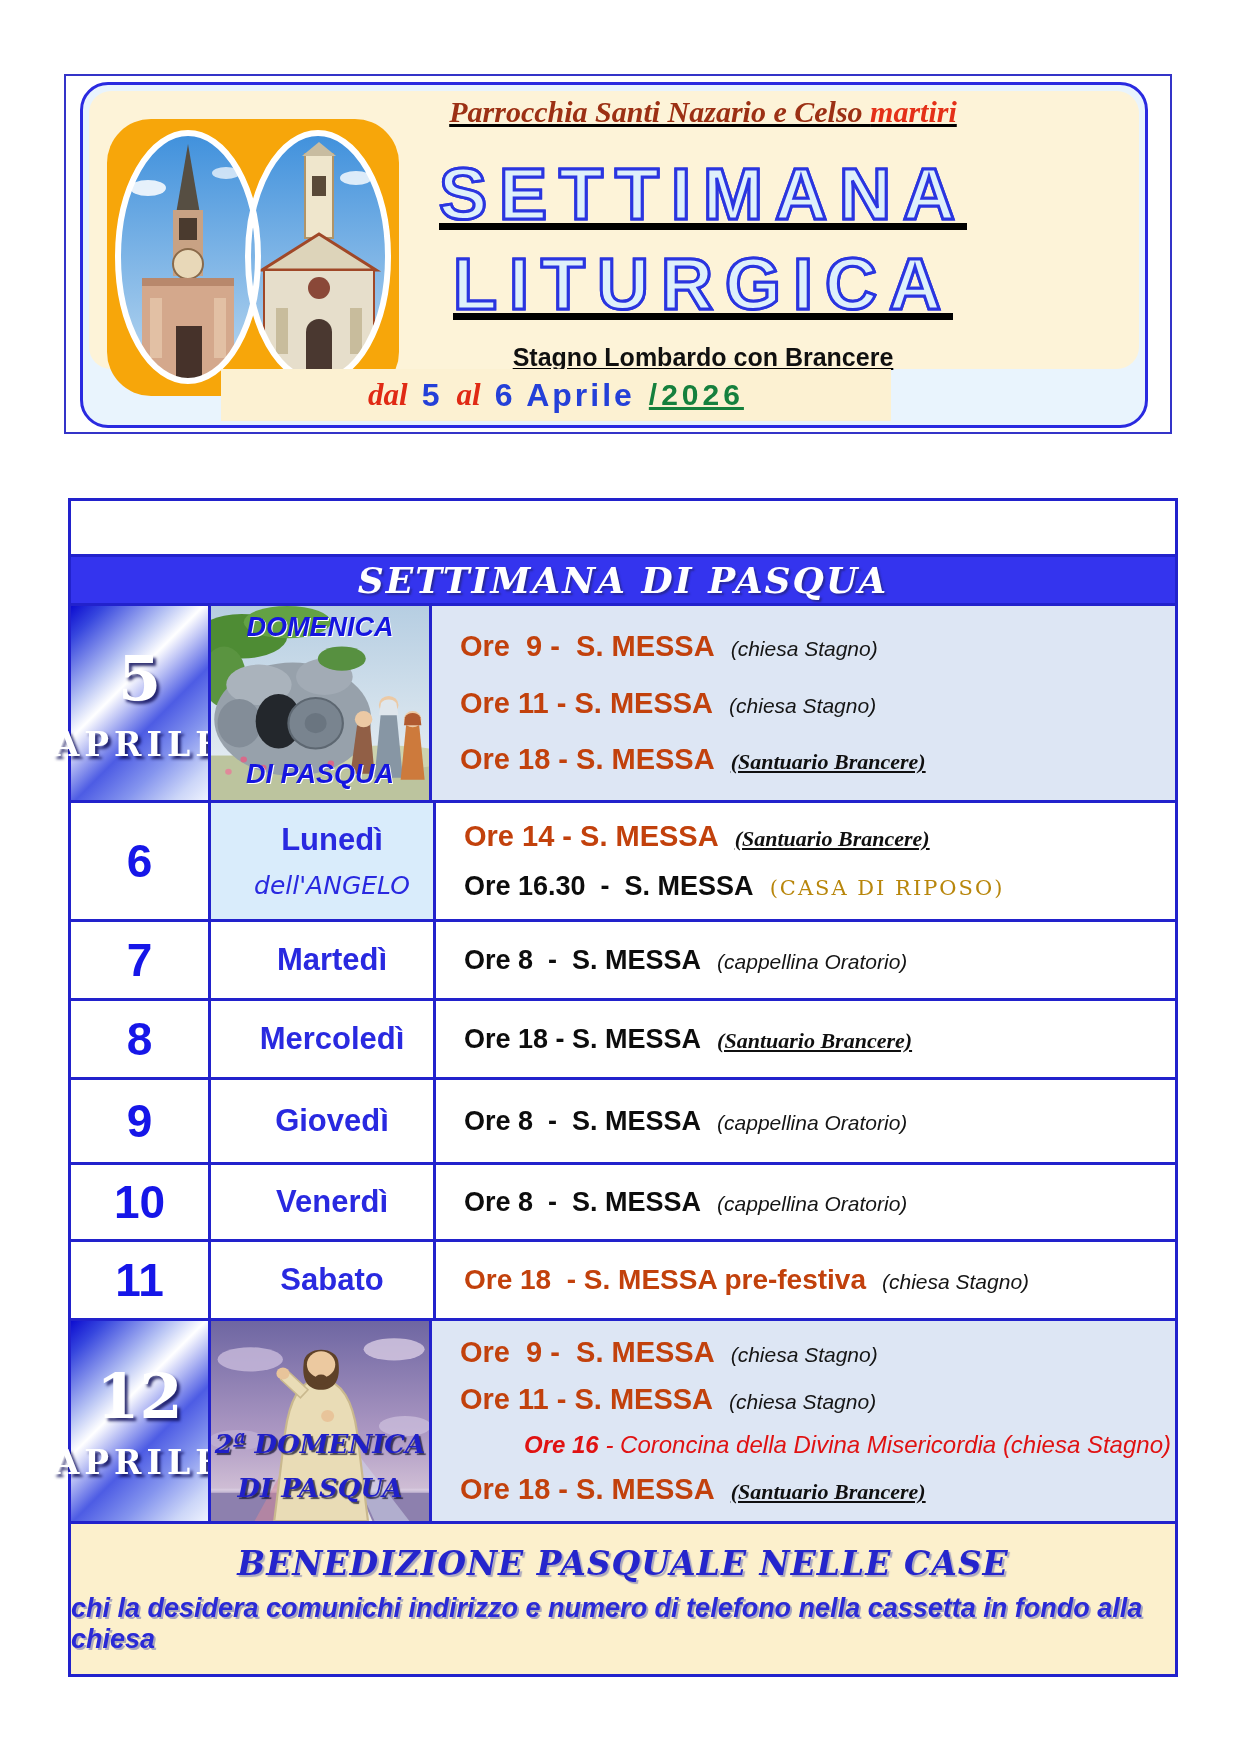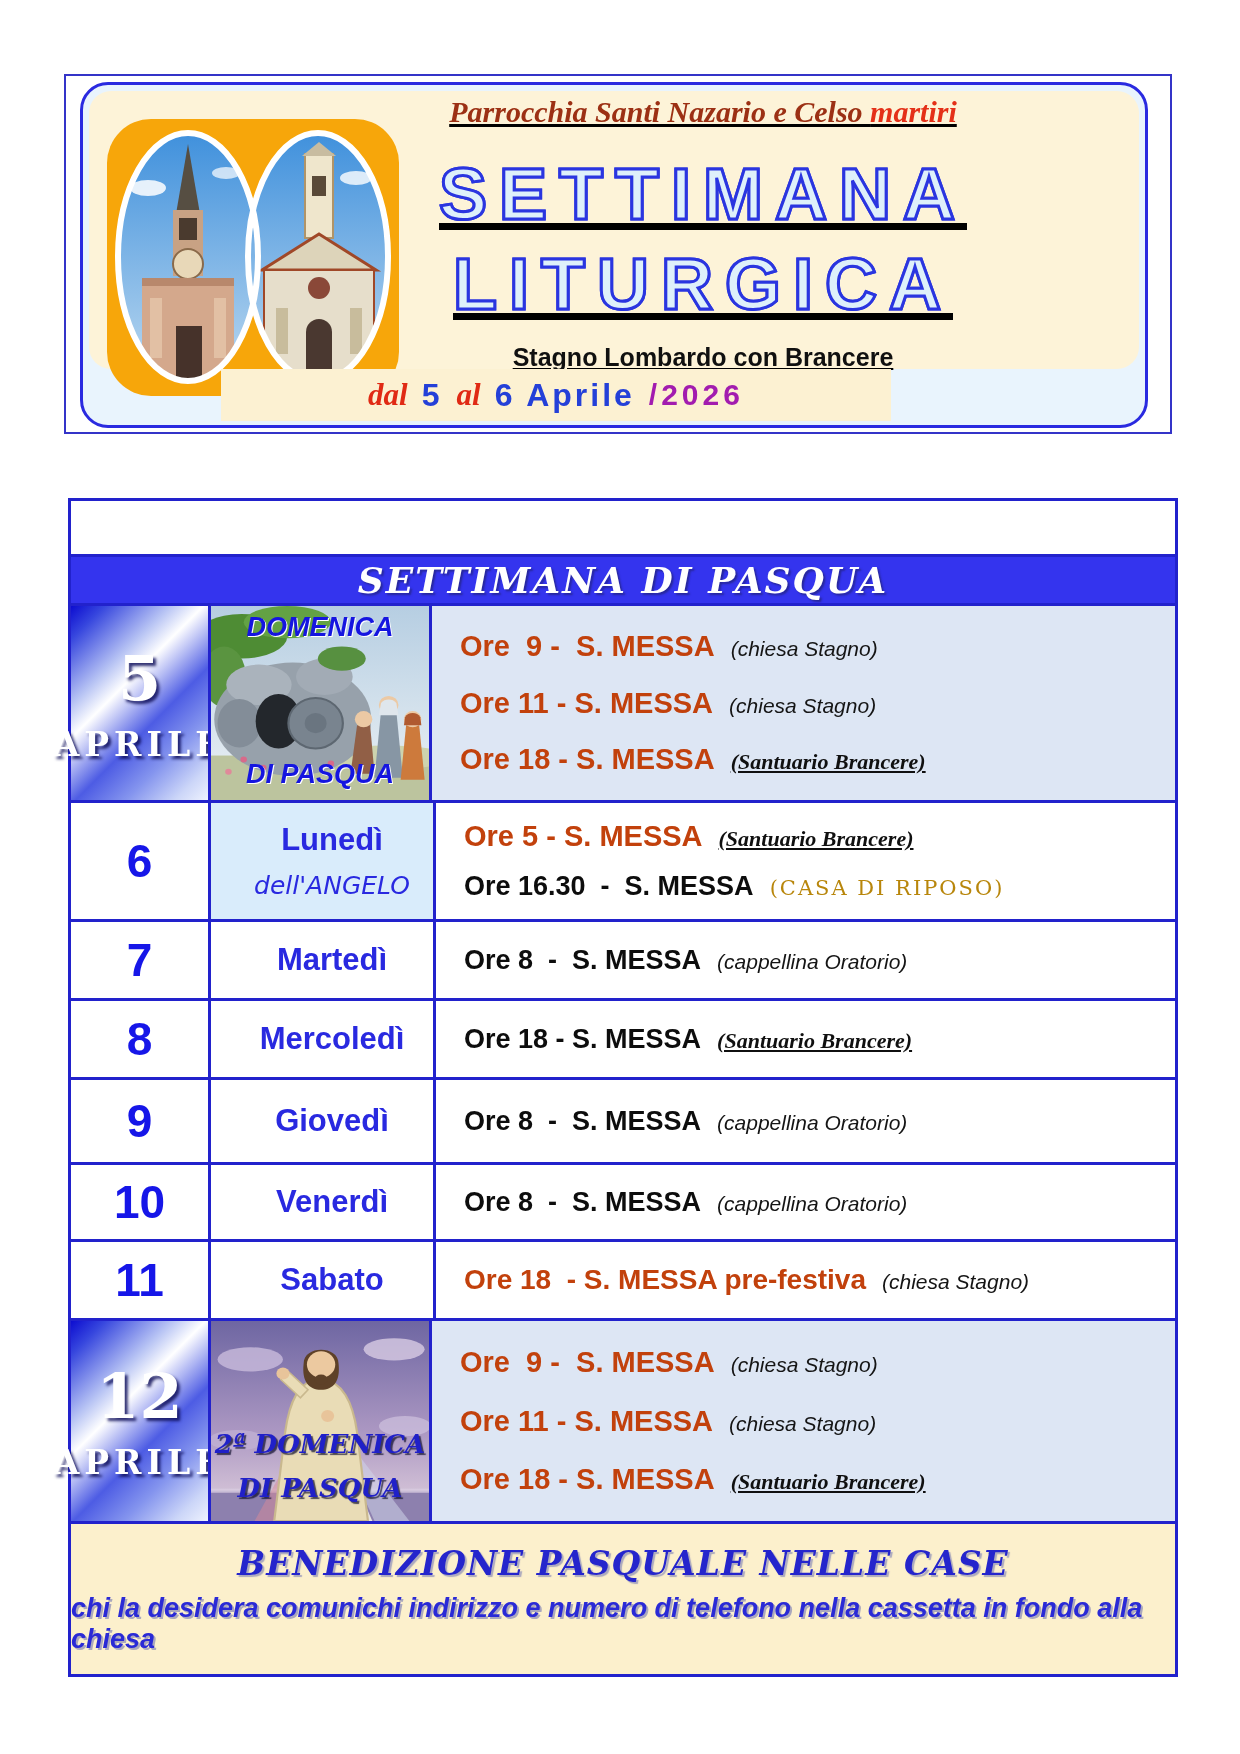--- a/index.html
+++ b/index.html
@@ -19,21 +19,21 @@
   .head-text{position:absolute;left:305px;top:10px;width:630px;text-align:center;text-decoration:underline;}
   .parish{font:bold italic 30px "Liberation Serif",serif;color:#9c3014;white-space:pre;}
   .parish .accent{color:#e43018;}
   .big-title{font:bold 72px "Liberation Sans",sans-serif;letter-spacing:12px;color:#def0fa;
              -webkit-text-stroke:3px #2a35e0;text-shadow:0 0 1px #2a35e0;line-height:86px;}
   .t1{margin-top:22px;text-align:center;}
   .t2{margin-top:4px;}
   .subtitle{margin-top:16px;font:bold 25px "Liberation Sans",sans-serif;color:#101010;}
   .d-red{font:bold italic 31px "Liberation Serif",serif;color:#e02a14;}
   .d-blue{font:bold 32px "Liberation Sans",sans-serif;color:#2440d8;letter-spacing:3px;}
-  .d-year{font:bold 30px "Liberation Sans",sans-serif;color:#a21caf;letter-spacing:4px;}
+  .d-year{font:bold 30px "Liberation Sans",sans-serif;color:#15803d;letter-spacing:4px;text-decoration:underline;}
 
   
   .cal{position:absolute;left:68px;top:498px;width:1104px;border:3px solid #2222cc;background:#fff;}
   .crow{display:flex;border-top:3px solid #2222cc;position:relative;}
   .crow.first{border-top:none;}
   .bar-row{background:#3434ee;align-items:center;justify-content:center;}
   .bar-title{font:bold italic 36px "DejaVu Serif",serif;color:#ffffff;letter-spacing:2px;
              text-shadow:2px 2px 2px rgba(30,30,90,.55);}
   .c1{width:137px;flex:none;display:flex;flex-direction:column;align-items:center;justify-content:center;}
   .c2{width:202px;flex:none;border-left:3px solid #2222cc;border-right:3px solid #2222cc;
@@ -218,21 +218,21 @@
     <div class="crow" style="height:116px;">
       <div class="c1">
           <span class="dnum">6</span>
         </div>
       <div class="c2 row6name">
         <span class="dname">Lunedì</span>
         <span class="dsub">dell'ANGELO</span>
       </div>
       <div class="c3">
         <div class="ev">
-            <span class="t blue">Ore 5 - S. MESSA</span>
+            <span class="t blue">Ore 14 - S. MESSA</span>
             <span class="loc underline">(Santuario Brancere)</span>
           </div>
         <div class="ev">
             <span class="t black">Ore 16.30  -  S. MESSA</span>
             <span class="loc gold">(CASA DI RIPOSO)</span>
           </div>
       </div>
     </div>
 
     <div class="crow" style="height:76px;">
@@ -348,20 +348,24 @@
       </div>
       <div class="c3 lightcell">
         <div class="ev">
             <span class="t blue">Ore  9 -  S. MESSA</span>
             <span class="loc">(chiesa Stagno)</span>
           </div>
         <div class="ev">
             <span class="t blue">Ore 11 - S. MESSA</span>
             <span class="loc">(chiesa Stagno)</span>
           </div>
+        <div class="ev red-line">
+            <span class="red-time">Ore 16</span>
+            <span class="red-rest"> - Coroncina della Divina Misericordia (chiesa Stagno)</span>
+          </div>
         <div class="ev">
             <span class="t blue">Ore 18 - S. MESSA</span>
             <span class="loc underline">(Santuario Brancere)</span>
           </div>
       </div>
     </div>
 
     <div class="crow banner" style="height:150px;">
       <div class="banner-title">BENEDIZIONE PASQUALE NELLE CASE</div>
       <div class="banner-sub">chi la desidera comunichi indirizzo e numero di telefono nella cassetta in fondo alla chiesa</div>

